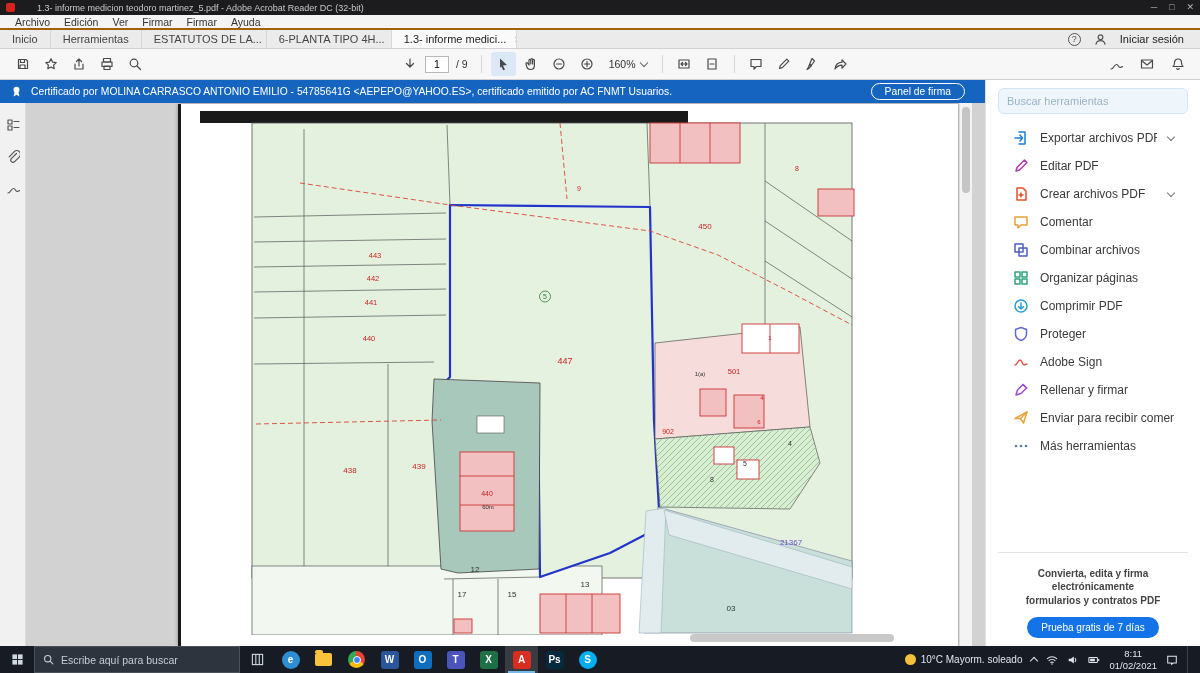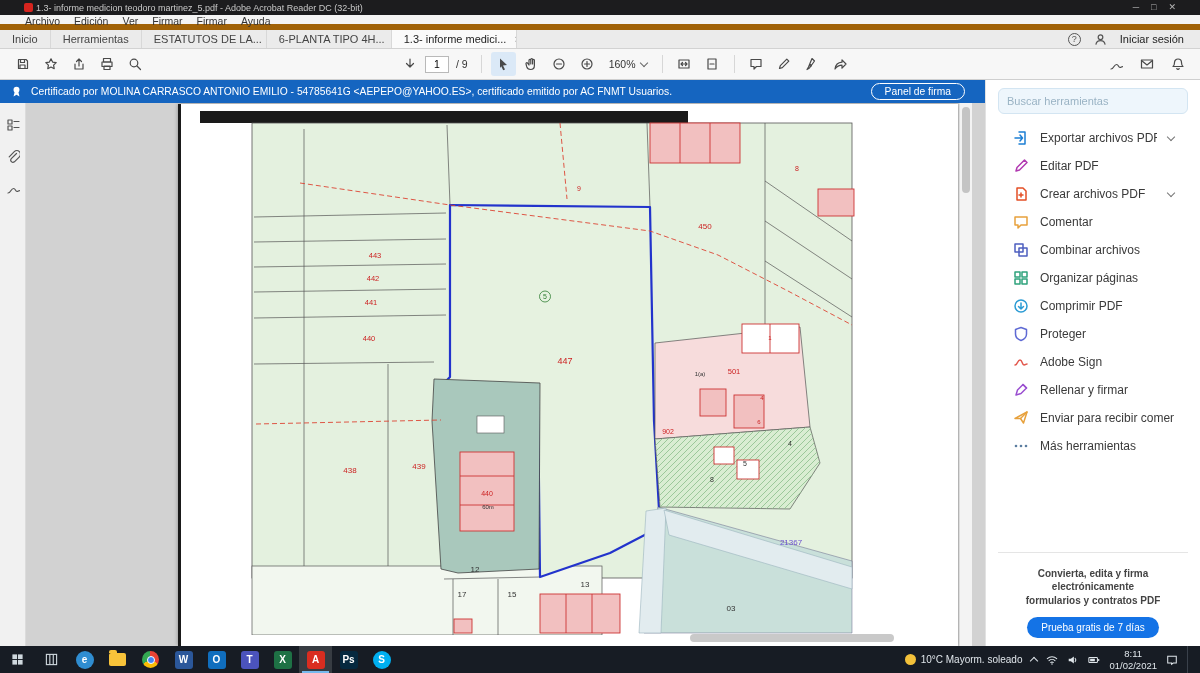--- a/index.html
+++ b/index.html
@@ -1,28 +1,28 @@
 <!DOCTYPE html>
 <html><head>
 <meta charset="utf-8">
 <style>
   *{box-sizing:border-box;margin:0;padding:0}
   html,body{width:1200px;height:673px}
   body{position:relative;font-family:"Liberation Sans",sans-serif;background:#fff;overflow:hidden}
   svg{display:block}
 
   
-  .titlebar{position:absolute;top:0;left:0;right:0;height:15px;background:#1c1c1e;display:flex;align-items:center;gap:3px;padding:0 24px}
+  .titlebar{position:absolute;top:0;left:0;right:0;height:15px;background:#1c1c1e;display:flex;align-items:center;gap:22px;padding:0 6px}
   .app-logo{width:9px;height:9px;background:#d5241e;border-radius:2px;flex:0 0 auto}
   .titlebar .title{color:#c9c9c9;font-size:9px;white-space:nowrap;overflow:hidden}
   .win-controls{margin-left:auto;display:flex;gap:12px;color:#b5b5b5;font-size:9px;line-height:1}
   .win-controls span{cursor:default}
 
   
-  .menubar{position:absolute;top:15px;left:0;right:0;height:15px;background:#f4f4f4;display:flex;align-items:flex-start;padding-left:18px;border-bottom:6px solid #a16207}
+  .menubar{position:absolute;top:15px;left:0;right:0;height:15px;background:#f4f4f4;display:flex;align-items:flex-end;padding-left:8px;border-bottom:2px solid #a16207}
   .menubar span{font-size:10.5px;color:#333;padding:0 7px}
 
   
   .tabbar{position:absolute;top:30px;left:0;right:0;height:19px;background:#ebebeb;border-bottom:1px solid #d2d2d2;display:flex;align-items:stretch;font-size:11px;color:#444}
   .tab{display:flex;align-items:center;padding:0 12px;border-right:1px solid #d8d8d8;white-space:nowrap}
   .tab.doc{max-width:125px;overflow:hidden}
   .tab.active{background:#fafafa;color:#222}
   .tab .x{margin-left:8px;color:#777;font-size:11px}
   .tabbar-right{margin-left:auto;display:flex;align-items:center;gap:13px;padding-right:16px}
   .help-circle{width:13px;height:13px;border:1.2px solid #555;border-radius:50%;font-size:9px;display:flex;align-items:center;justify-content:center;color:#555}
@@ -545,20 +545,27 @@
 
 <div class="taskbar">
   <div class="tb-item">
     <svg viewBox="0 0 14 14" fill="#cfd8de">
         <rect x="1.5" y="1.5" width="5" height="5"></rect>
         <rect x="7.5" y="1.5" width="5" height="5"></rect>
         <rect x="1.5" y="7.5" width="5" height="5"></rect>
         <rect x="7.5" y="7.5" width="5" height="5"></rect>
       </svg>
   </div>
+  <div class="tsearch">
+    <svg viewBox="0 0 14 14">
+        <circle cx="6" cy="6" r="4"></circle>
+        <line x1="9" y1="9" x2="12.5" y2="12.5"></line>
+      </svg>
+    <span>Escribe aquí para buscar</span>
+  </div>
   <div class="tb-item">
     <svg viewBox="0 0 14 14" fill="none" stroke="#cfd8de" stroke-width="1.2">
         <rect x="1.5" y="1.5" width="11" height="11"></rect>
         <line x1="5.2" y1="1.5" x2="5.2" y2="12.5"></line>
         <line x1="8.9" y1="1.5" x2="8.9" y2="12.5"></line>
       </svg>
   </div>
 
   <div class="app">
       <span class="tile circ" style="background: rgb(47, 141, 209);">e</span>

